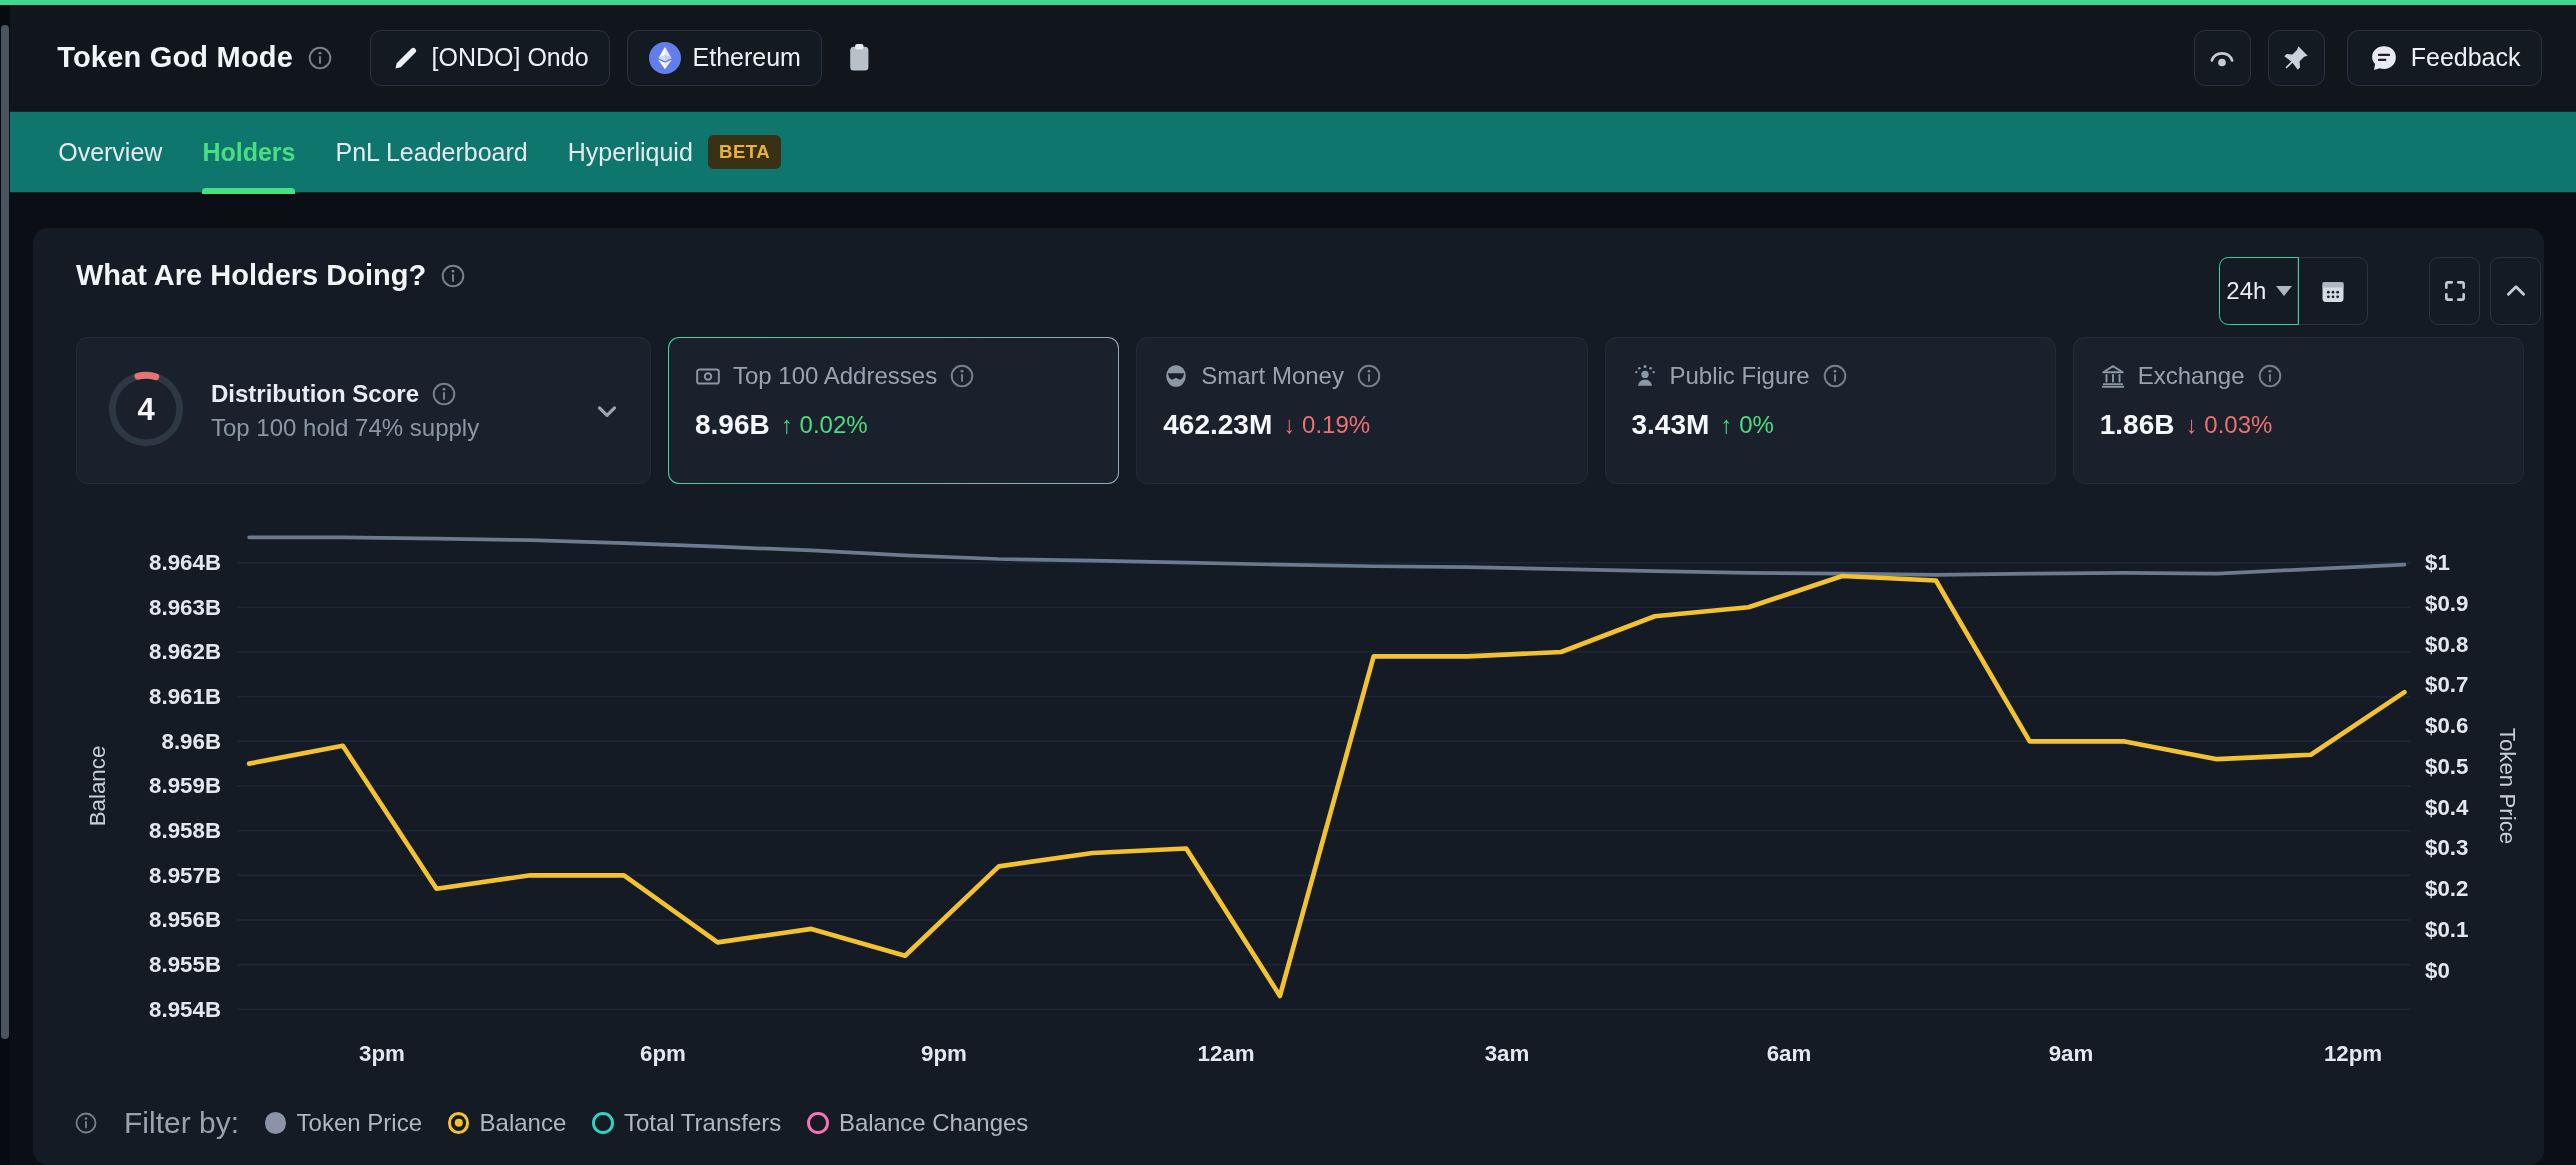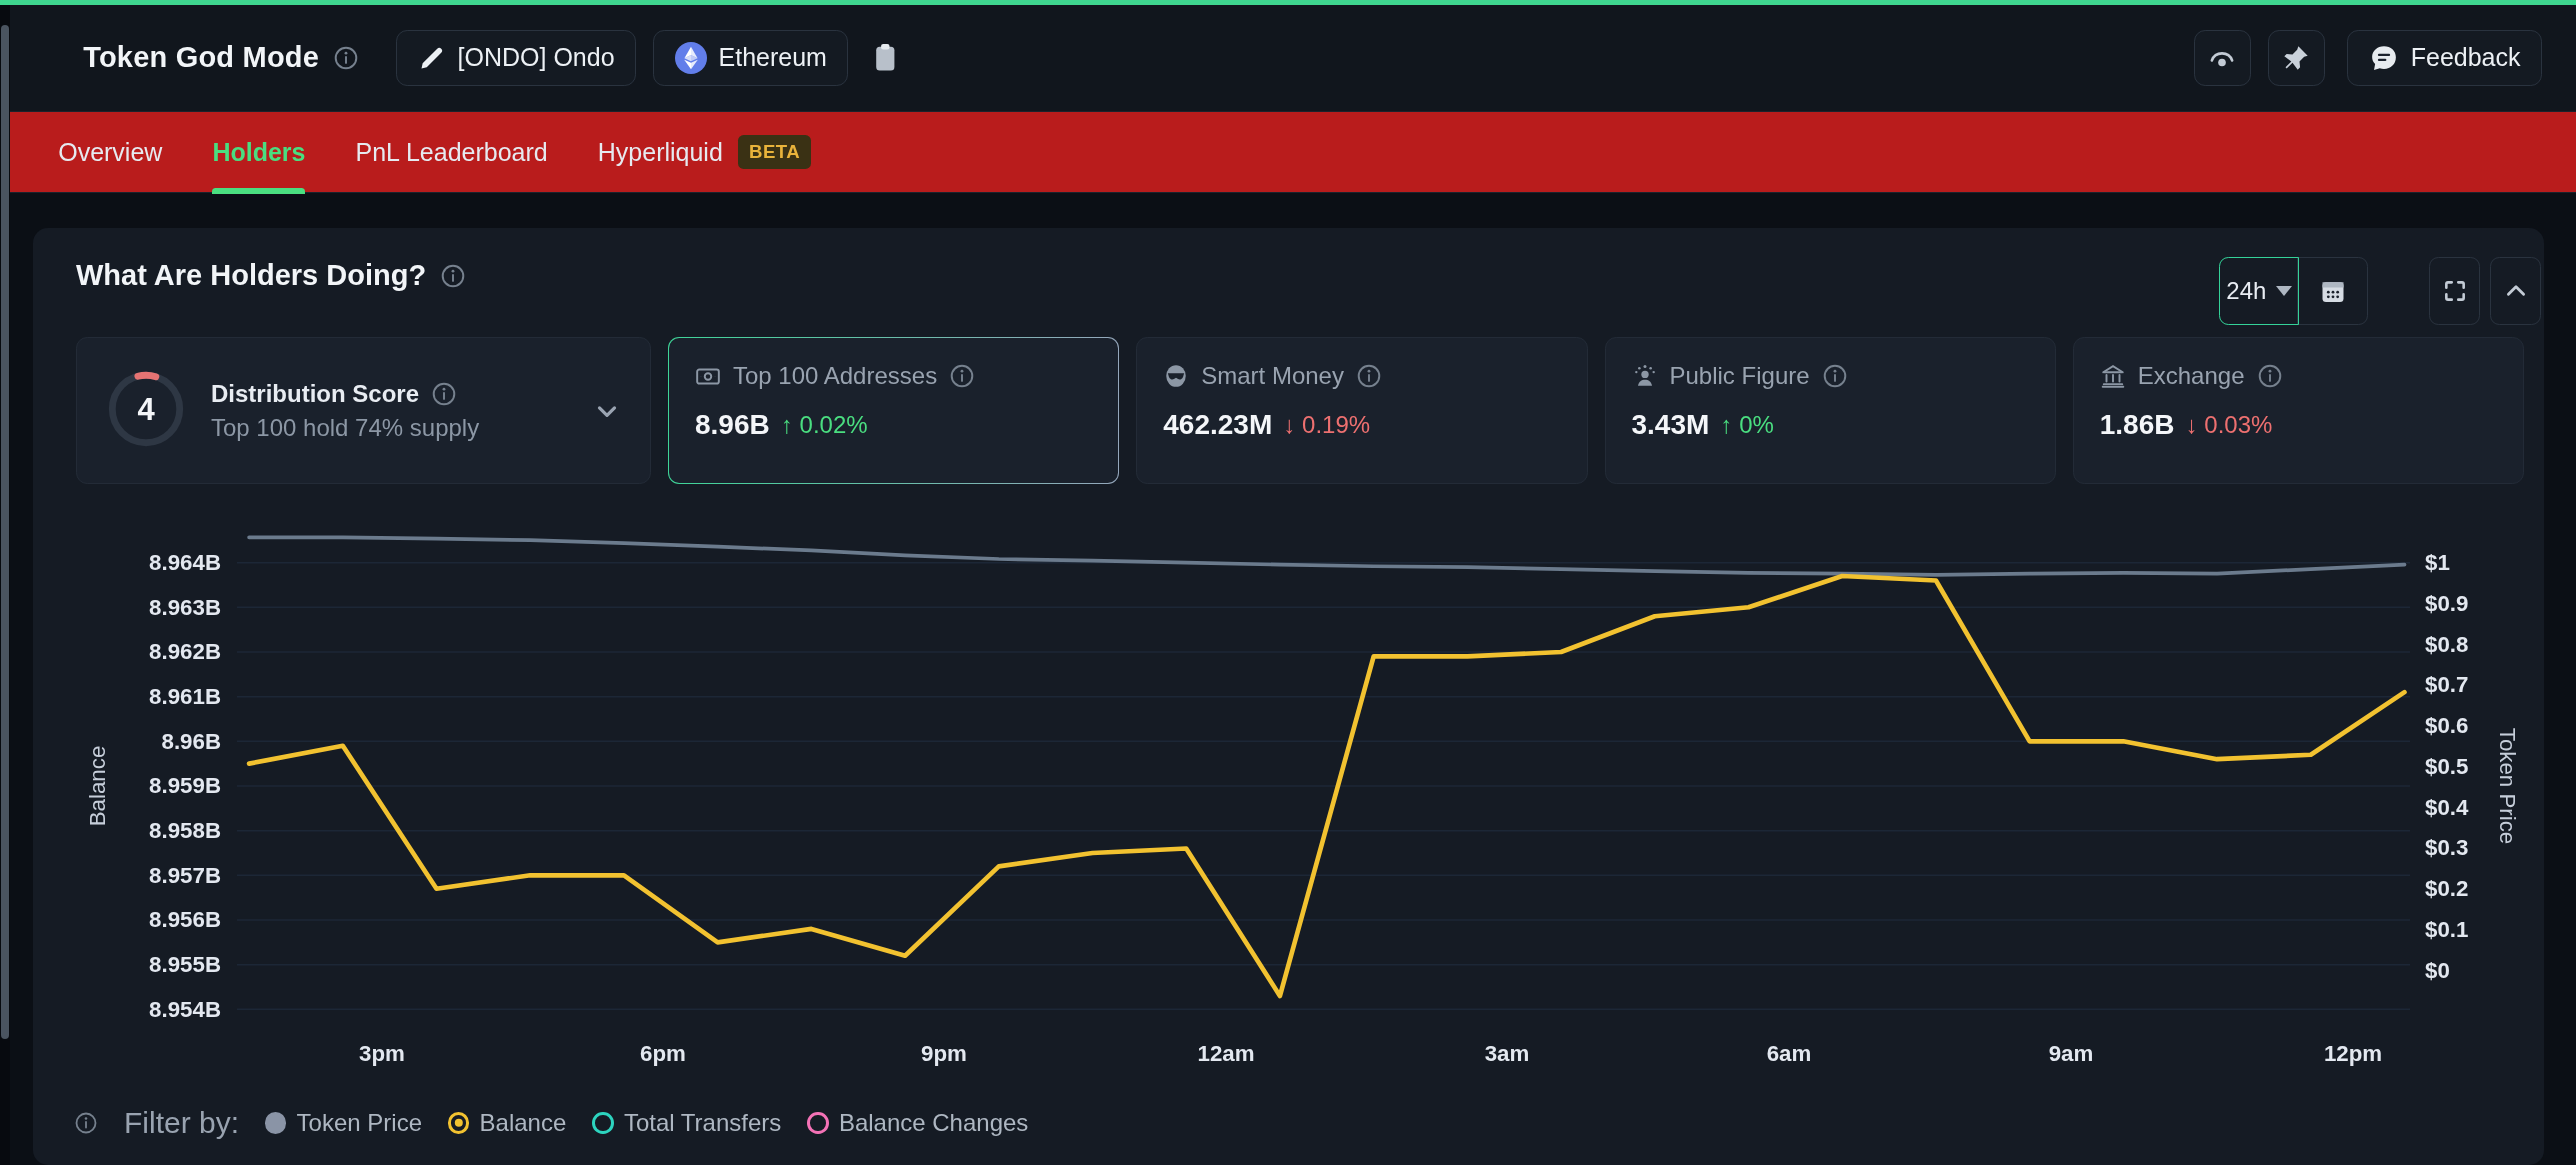--- a/index.html
+++ b/index.html
@@ -10,34 +10,34 @@
   
   #topbar { position:absolute; left:0; top:0; width:100%; height:4.7px; background:#3FD68F; z-index:9; }
 
   
   #scroll-track { position:absolute; left:0; top:4.7px; width:10.2px; height:1161px; background:#070A0F; z-index:8; }
   #scroll-thumb { position:absolute; left:0.9px; top:20.5px; width:8.4px; height:1014px; background:#4A5460; border-radius:4.7px; }
 
   
   #header { position:absolute; left:10.2px; right:0; top:4.7px; height:106px; background:#11161D;
             display:flex; align-items:center; padding:0 34px 0 47px; }
-  #page-title { font-size:29px; font-weight:700; color:#F2F5F8; letter-spacing:0.2px;margin-left:26px; }
+  #page-title { font-size:29px; font-weight:700; color:#F2F5F8; letter-spacing:0.2px; }
   .info-icon { display:inline-flex; width:26px; height:26px; color:#76818E; }
   .info-icon svg { width:100%; height:100%; }
   .hbtn { height:56px; display:inline-flex; align-items:center; gap:12px; padding:0 20.5px;
           border:1.4px solid #2A333F; border-radius:11.2px; background:#141A22; color:#EDF1F5;
           font-size:25px; font-weight:500; cursor:pointer; }
   .icbtn { width:57px; justify-content:center; padding:0; color:#C3CBD5; }
   .glyph { display:inline-flex; }
   .glyph svg { display:block; }
 
   
-  #tabs { position:absolute; left:10.2px; right:0; top:111px; height:82px; background:#b91c1c;
+  #tabs { position:absolute; left:10.2px; right:0; top:111px; height:82px; background:#0f766e;
           border-top:0.9px solid #1B222C; border-bottom:1.9px solid #1B222C;
-          display:flex; align-items:stretch; gap:50px; padding-left:48px; }
+          display:flex; align-items:stretch; gap:40px; padding-left:48px; }
   .tab { position:relative; display:flex; align-items:center; gap:15px; font-size:25px; color:#E6EAF0;
          cursor:pointer; font-weight:500; }
   .tab.active { color:#4ADE80; font-weight:700; }
   .tab.active::after { content:""; position:absolute; left:0; right:0; bottom:-1.9px; height:5.6px;
                        background:#4ADE80; border-radius:3.7px 3.7px 0 0; }
   .beta-badge { font-size:18.6px; font-weight:700; letter-spacing:0.5px; color:#E9B33B; background:#3A3114;
                 padding:5.6px 11.2px; border-radius:5.6px; }
 
   
   #panel { position:absolute; left:33px; top:228px; width:2511px; height:937px; background:#151B24;

